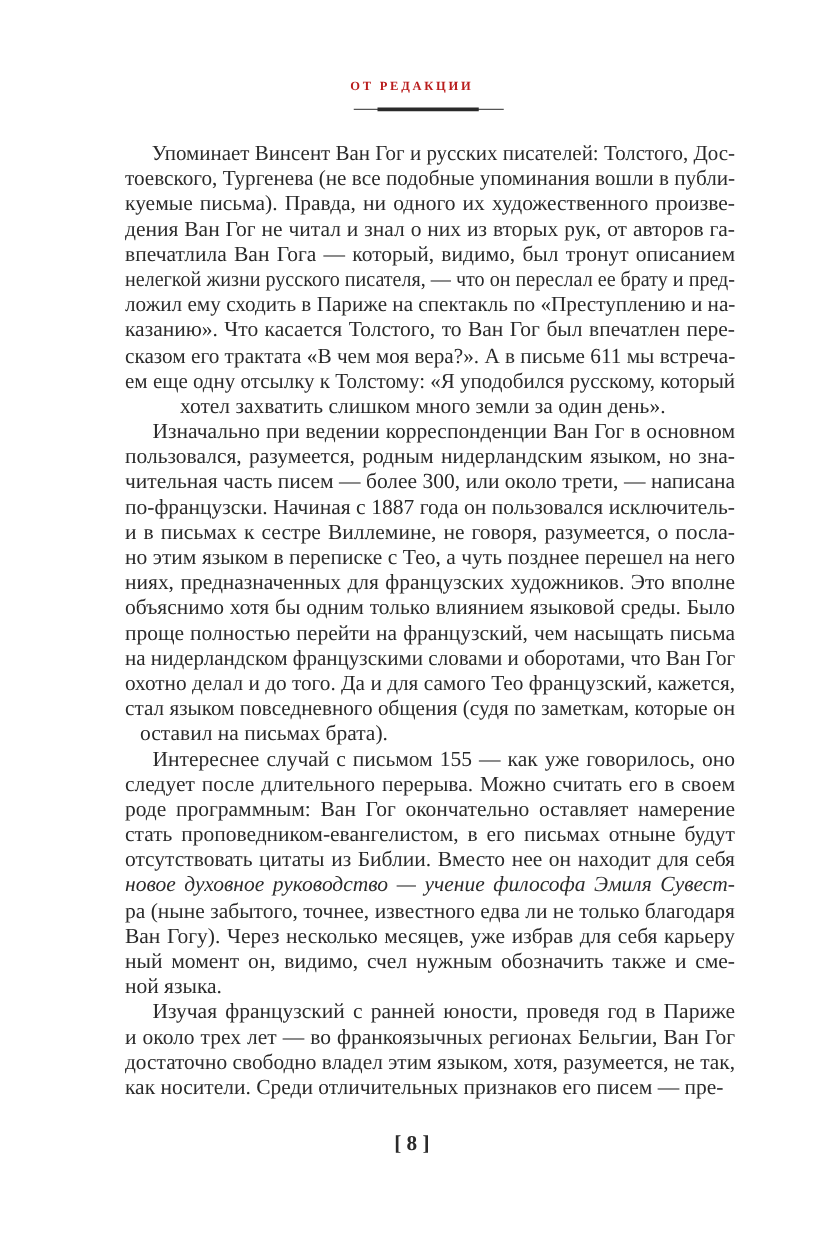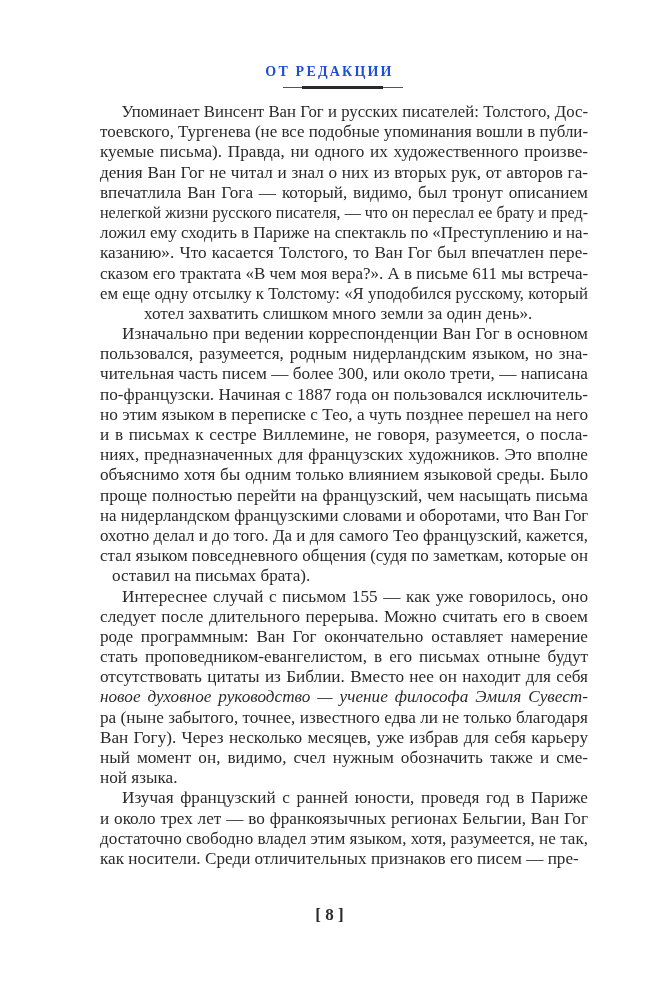--- a/index.html
+++ b/index.html
@@ -5,31 +5,31 @@
   html, body { margin: 0; padding: 0; }
   body {
     width: 659px; height: 1000px; background: #ffffff;
     position: relative; overflow: hidden;
     font-family: "Liberation Serif", "DejaVu Serif", serif;
     color: #2a2a2a;
   }
   .page { position: absolute; left: 0; top: 0; width: 659px; height: 1000px; }
   .running-head {
     position: absolute; top: 64px; left: 0; width: 659px;
-    text-align: center; font-weight: bold; font-size: 14px;
-    letter-spacing: 2.2px; color: #1d4ed8;
+    text-align: center; font-weight: bold; font-size: 10px;
+    letter-spacing: 2.2px; color: #b91c1c;
   }
   .rule-thin {
     position: absolute; top: 87px; left: 283px; width: 120px; height: 1px; background: #555;
   }
   .rule-thick {
     position: absolute; top: 86px; left: 302px; width: 81px; height: 3px; background: #2a2a2a;
   }
   .body-text {
-    position: absolute; top: 102px; left: 100px; width: 488px;
+    position: absolute; top: 113px; left: 100px; width: 488px;
     font-size: 17.2px; line-height: 20.2px;
   }
   .line {
     display: block; height: 20.2px; white-space: nowrap;
     text-align: justify; text-align-last: justify;
   }
   .line.first { text-indent: 22px; }
   .line.last { text-align-last: left; }
   .folio {
     position: absolute; top: 905px; left: 0; width: 659px;
@@ -56,22 +56,22 @@
         <span class="line" style="display: block; width: 488px;">казанию». Что касается Толстого, то Ван Гог был впечатлен пере-</span>
         <span class="line" style="display: block; width: 494px; transform: scaleX(0.987854); transform-origin: left top;">сказом его трактата «В чем моя вера?». А в письме 611 мы встреча-</span>
         <span class="line" style="display: block; width: 499px; transform: scaleX(0.977956); transform-origin: left top;">ем еще одну отсылку к Толстому: «Я уподобился русскому, который</span>
         <span class="line last" style="display: block; width: 488px; margin-left: 44px;">хотел захватить слишком много земли за один день».</span>
       </div>
       <div>
         <span class="line first" style="display: block; width: 488px;">Изначально при ведении корреспонденции Ван Гог в основном</span>
         <span class="line" style="display: block; width: 488px;">пользовался, разумеется, родным нидерландским языком, но зна-</span>
         <span class="line" style="display: block; width: 488px;">чительная часть писем — более 300, или около трети, — написана</span>
         <span class="line" style="display: block; width: 488px;">по-французски. Начиная с 1887 года он пользовался исключитель-</span>
+        <span class="line" style="display: block; width: 488px;">и в письмах к сестре Виллемине, не говоря, разумеется, о посла-</span>
         <span class="line" style="display: block; width: 488px;">но этим языком в переписке с Тео, а чуть позднее перешел на него</span>
-        <span class="line" style="display: block; width: 488px;">и в письмах к сестре Виллемине, не говоря, разумеется, о посла-</span>
         <span class="line" style="display: block; width: 488px;">ниях, предназначенных для французских художников. Это вполне</span>
         <span class="line" style="display: block; width: 488px;">объяснимо хотя бы одним только влиянием языковой среды. Было</span>
         <span class="line" style="display: block; width: 488px;">проще полностью перейти на французский, чем насыщать письма</span>
         <span class="line" style="display: block; width: 498px; transform: scaleX(0.97992); transform-origin: left top;">на нидерландском французскими словами и оборотами, что Ван Гог</span>
         <span class="line" style="display: block; width: 493px; transform: scaleX(0.989858); transform-origin: left top;">охотно делал и до того. Да и для самого Тео французский, кажется,</span>
         <span class="line" style="display: block; width: 495px; transform: scaleX(0.985859); transform-origin: left top;">стал языком повседневного общения (судя по заметкам, которые он</span>
         <span class="line last" style="display: block; width: 488px; margin-left: 12px;">оставил на письмах брата).</span>
       </div>
       <div>
         <span class="line first" style="display: block; width: 488px;">Интереснее случай с письмом 155 — как уже говорилось, оно</span>

